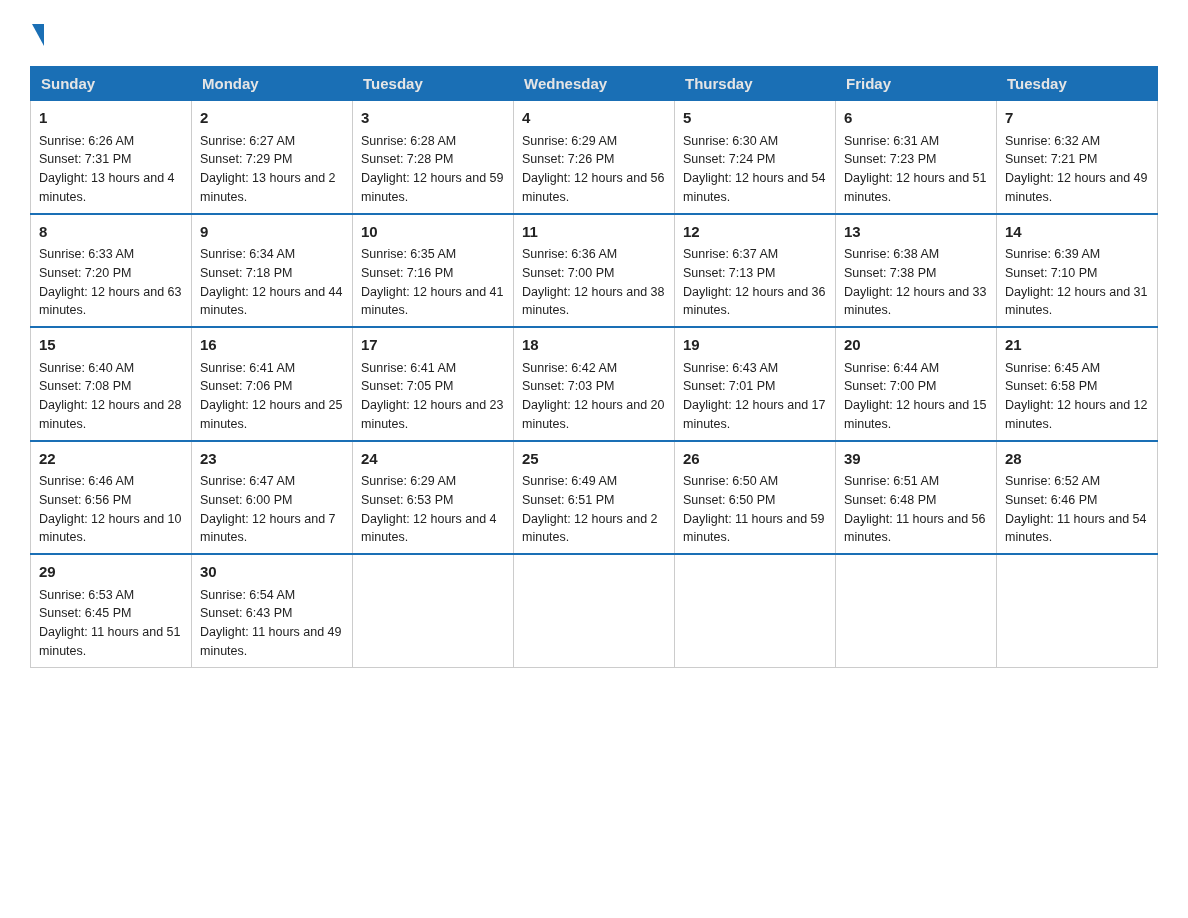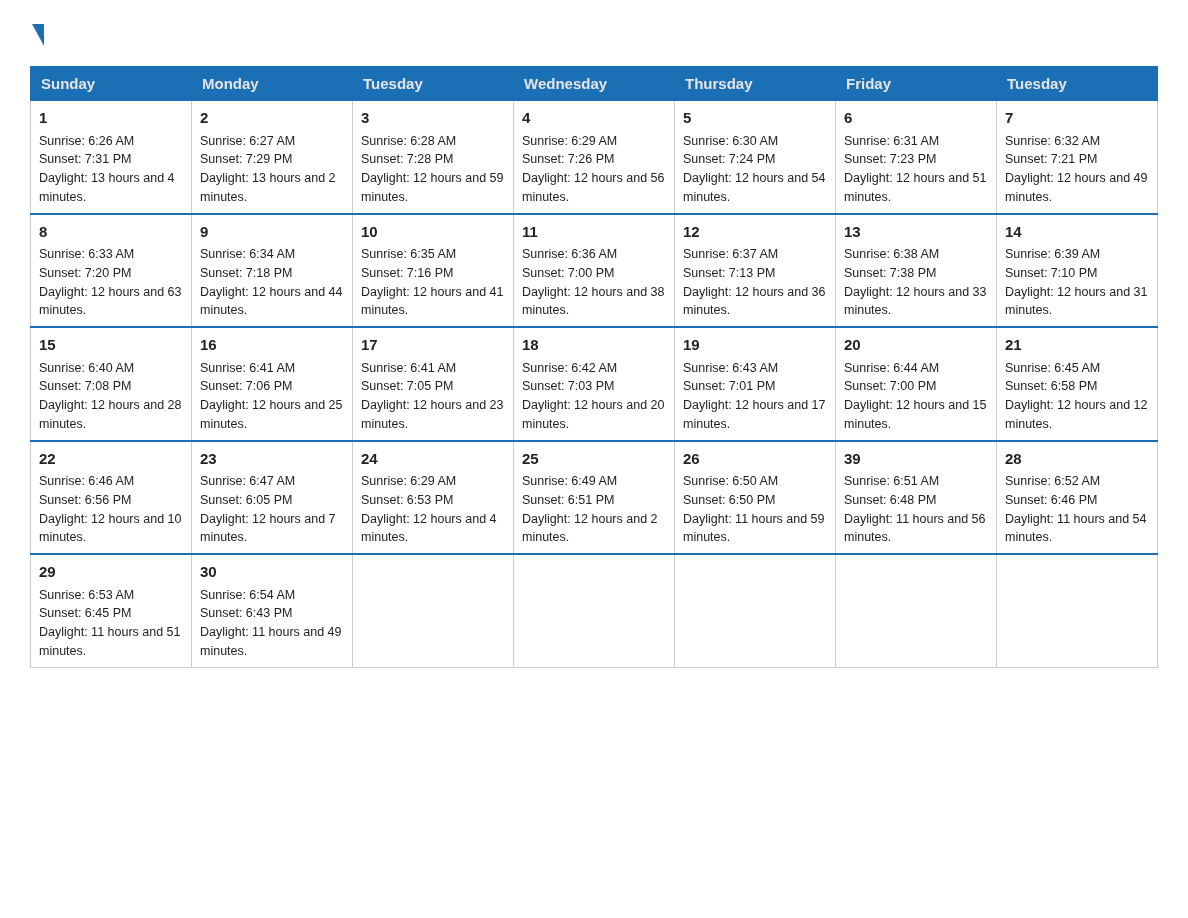--- a/index.html
+++ b/index.html
@@ -136,21 +136,21 @@
         <td><span class="day-num">15</span><span>Sunrise: 6:40 AM</span><br><span>Sunset: 7:08 PM</span><br><span>Daylight: 12 hours and 28 minutes.</span></td>
         <td><span class="day-num">16</span><span>Sunrise: 6:41 AM</span><br><span>Sunset: 7:06 PM</span><br><span>Daylight: 12 hours and 25 minutes.</span></td>
         <td><span class="day-num">17</span><span>Sunrise: 6:41 AM</span><br><span>Sunset: 7:05 PM</span><br><span>Daylight: 12 hours and 23 minutes.</span></td>
         <td><span class="day-num">18</span><span>Sunrise: 6:42 AM</span><br><span>Sunset: 7:03 PM</span><br><span>Daylight: 12 hours and 20 minutes.</span></td>
         <td><span class="day-num">19</span><span>Sunrise: 6:43 AM</span><br><span>Sunset: 7:01 PM</span><br><span>Daylight: 12 hours and 17 minutes.</span></td>
         <td><span class="day-num">20</span><span>Sunrise: 6:44 AM</span><br><span>Sunset: 7:00 PM</span><br><span>Daylight: 12 hours and 15 minutes.</span></td>
         <td><span class="day-num">21</span><span>Sunrise: 6:45 AM</span><br><span>Sunset: 6:58 PM</span><br><span>Daylight: 12 hours and 12 minutes.</span></td>
       </tr>
       <tr>
         <td><span class="day-num">22</span><span>Sunrise: 6:46 AM</span><br><span>Sunset: 6:56 PM</span><br><span>Daylight: 12 hours and 10 minutes.</span></td>
-        <td><span class="day-num">23</span><span>Sunrise: 6:47 AM</span><br><span>Sunset: 6:05 PM</span><br><span>Daylight: 12 hours and 7 minutes.</span></td>
+        <td><span class="day-num">23</span><span>Sunrise: 6:47 AM</span><br><span>Sunset: 6:00 PM</span><br><span>Daylight: 12 hours and 7 minutes.</span></td>
         <td><span class="day-num">24</span><span>Sunrise: 6:29 AM</span><br><span>Sunset: 6:53 PM</span><br><span>Daylight: 12 hours and 4 minutes.</span></td>
         <td><span class="day-num">25</span><span>Sunrise: 6:49 AM</span><br><span>Sunset: 6:51 PM</span><br><span>Daylight: 12 hours and 2 minutes.</span></td>
         <td><span class="day-num">26</span><span>Sunrise: 6:50 AM</span><br><span>Sunset: 6:50 PM</span><br><span>Daylight: 11 hours and 59 minutes.</span></td>
         <td><span class="day-num">39</span><span>Sunrise: 6:51 AM</span><br><span>Sunset: 6:48 PM</span><br><span>Daylight: 11 hours and 56 minutes.</span></td>
         <td><span class="day-num">28</span><span>Sunrise: 6:52 AM</span><br><span>Sunset: 6:46 PM</span><br><span>Daylight: 11 hours and 54 minutes.</span></td>
       </tr>
       <tr>
         <td><span class="day-num">29</span><span>Sunrise: 6:53 AM</span><br><span>Sunset: 6:45 PM</span><br><span>Daylight: 11 hours and 51 minutes.</span></td>
         <td><span class="day-num">30</span><span>Sunrise: 6:54 AM</span><br><span>Sunset: 6:43 PM</span><br><span>Daylight: 11 hours and 49 minutes.</span></td>
         <td class="empty"></td>

